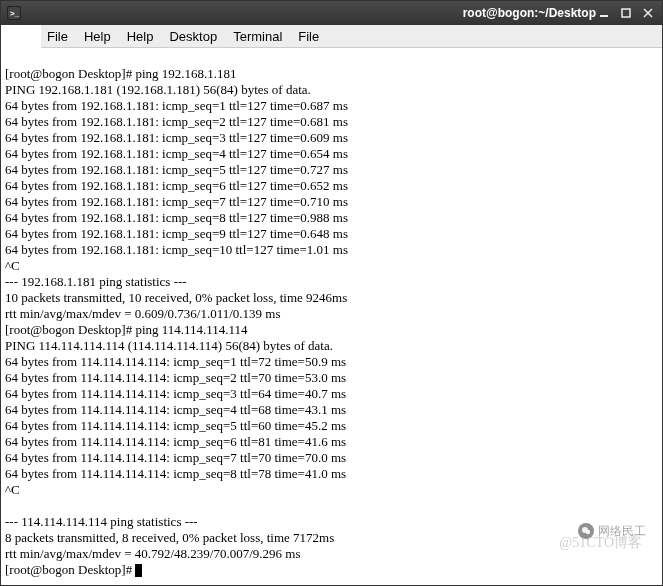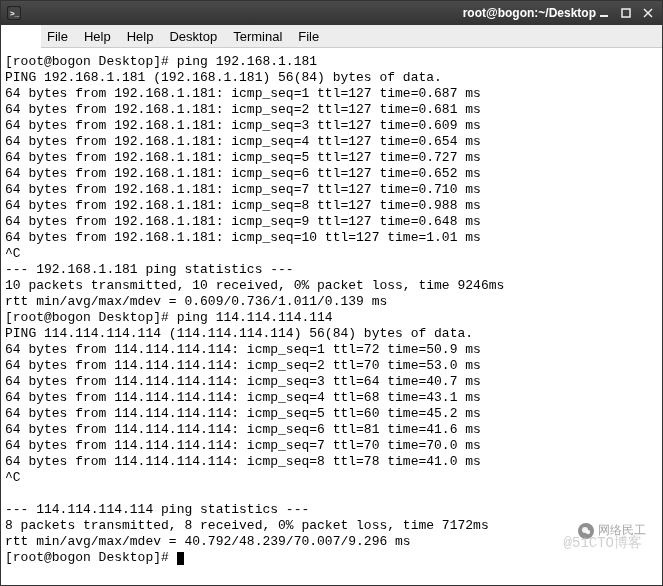--- a/index.html
+++ b/index.html
@@ -67,24 +67,24 @@
     gap: 16px;
     margin-left: 40px;
   }
   .menubar .menu-item {
     cursor: pointer;
   }
   .terminal {
     flex: 1;
     background: #fff;
     color: #000;
-    font-family: Liberation Mono, monospace;
+    font-family: Liberation Serif, serif;
     font-size: 13px;
     line-height: 16px;
-    padding: 6px 4px;
+    padding: 18px 4px;
     white-space: pre;
     overflow: hidden;
     position: relative;
   }
   .cursor {
     display: inline-block;
     width: 7px;
     height: 13px;
     background: #000;
     vertical-align: text-bottom;

